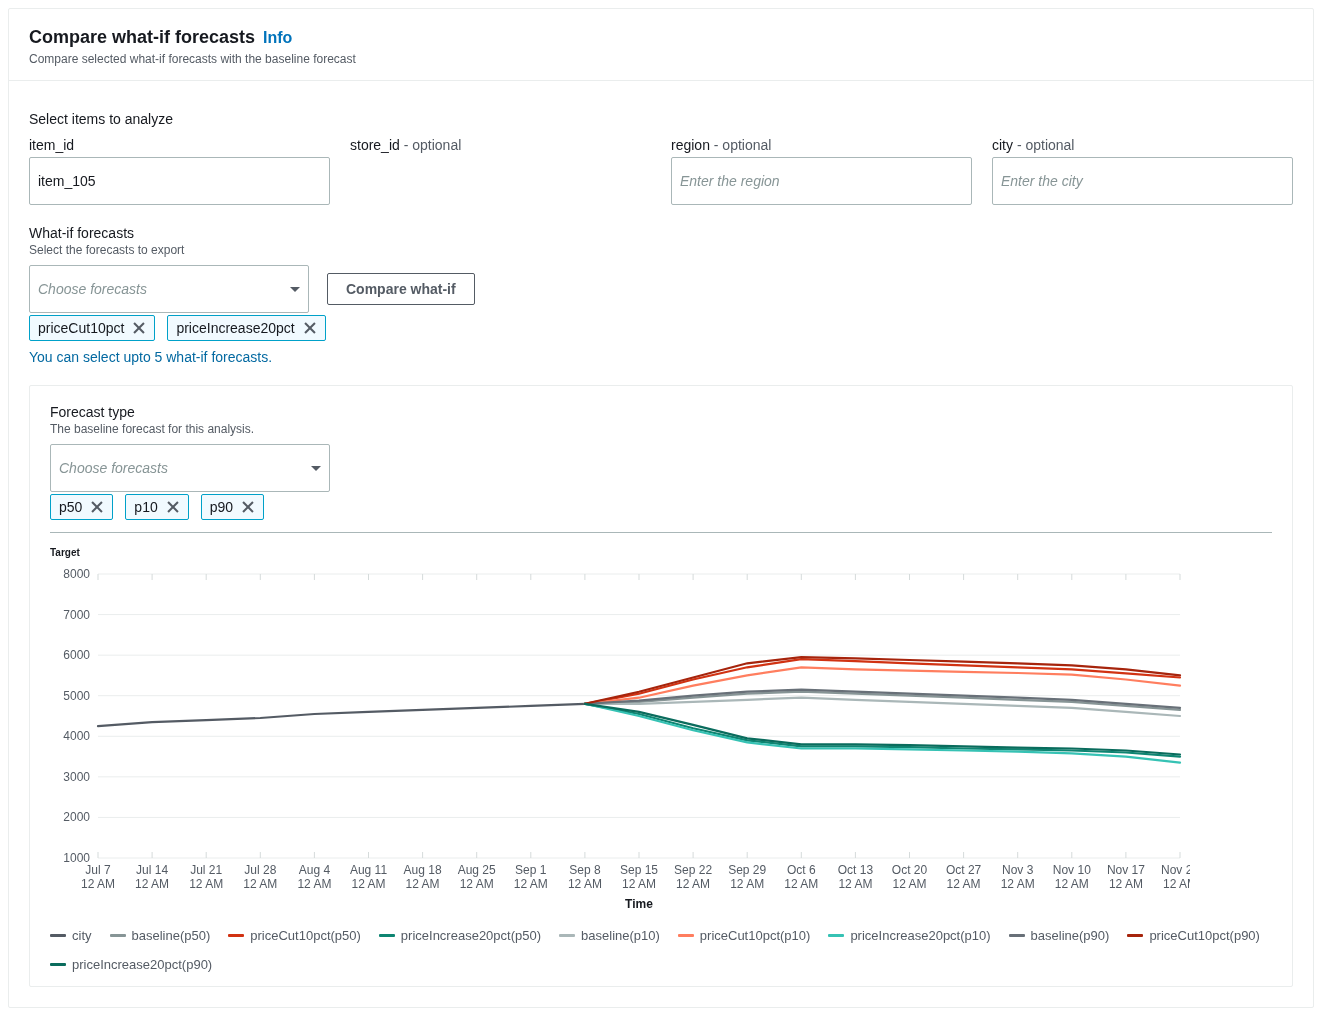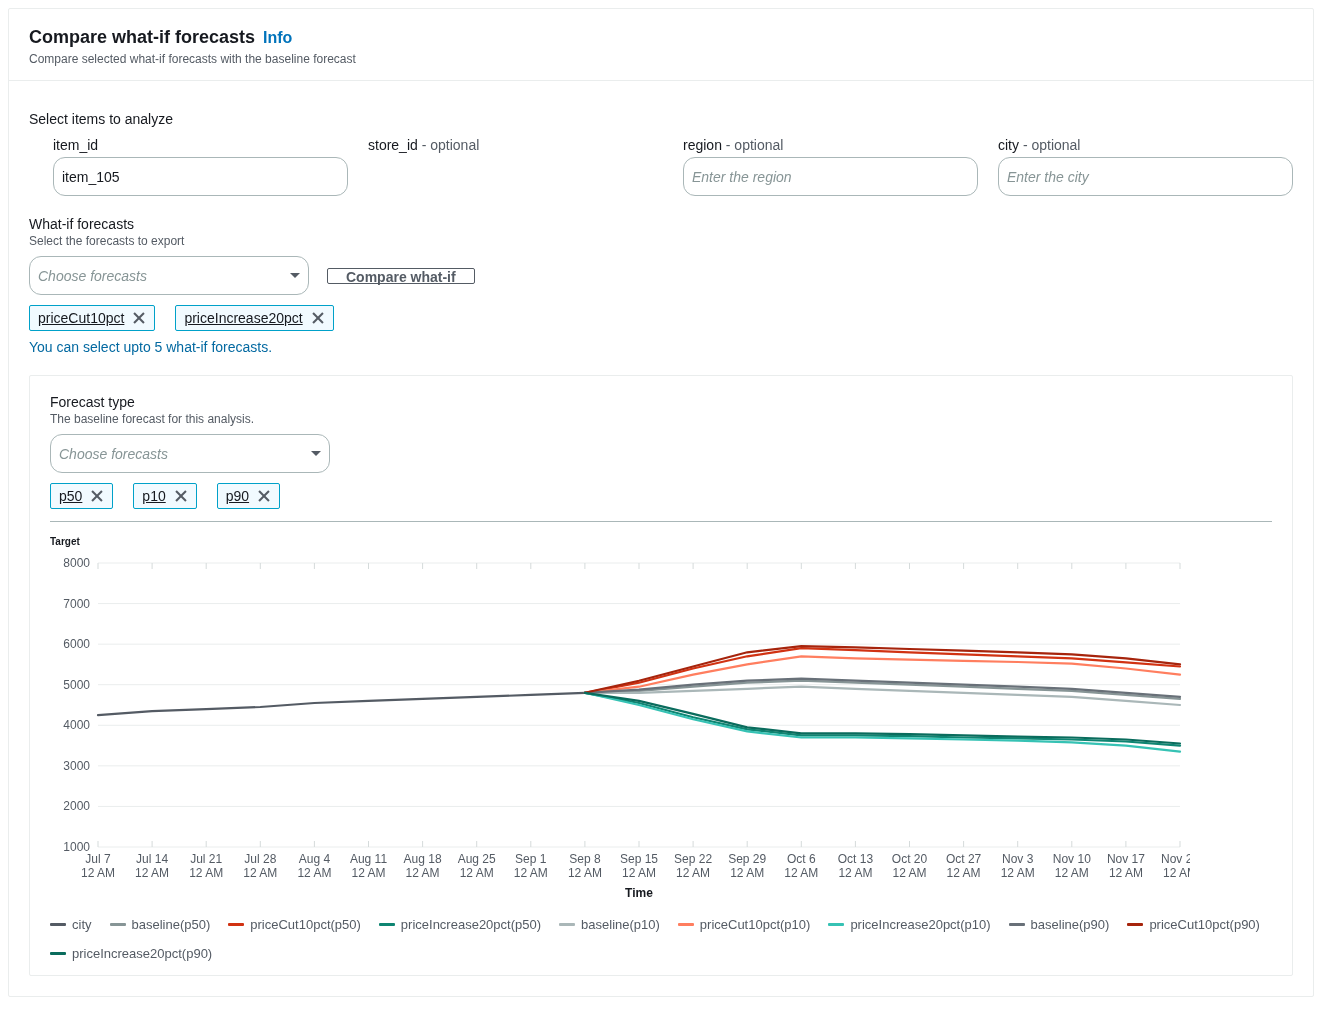--- a/index.html
+++ b/index.html
@@ -43,33 +43,32 @@
   .section-title {
     font-size: 14px;
     font-weight: 400;
     margin: 12px 0 10px 0;
     color: #16191f;
   }
   .row {
     display: flex;
     gap: 20px;
     margin-bottom: 20px;
-    margin-left: 24px;
   }
   .field { flex: 1; display: flex; flex-direction: column; }
   .field label {
     font-size: 14px;
     color: #16191f;
     margin-bottom: 4px;
   }
   .field label .opt { color: #545b64; }
   .input, .select {
-    height: 39px;
+    height: 48px;
     border: 1px solid #aab7b8;
-    border-radius: 12px;
+    border-radius: 2px;
     padding: 4px 8px;
     font-size: 14px;
     background: #fff;
     color: #16191f;
   }
   .input::placeholder { color: #879596; font-style: italic; }
   .select {
     display: flex; align-items: center; justify-content: space-between;
     color: #879596; font-style: italic; cursor: pointer;
     width: 280px;
@@ -85,31 +84,31 @@
     font-weight: 400;
     margin: 0 0 2px 0;
   }
   .hint {
     font-size: 12px;
     color: #545b64;
     margin: 0 0 8px 0;
   }
   .inline-controls { display: flex; align-items: center; gap: 18px; }
   .btn {
-    height: 16px;
+    height: 32px;
     border: 1px solid #545b64;
     border-radius: 2px;
     background: #fff;
     padding: 0 18px;
     font-size: 14px;
     font-weight: 700;
     color: #545b64;
     cursor: pointer;
   }
-  .token-row { display: flex; gap: 20px; margin-top: 10px; flex-wrap: wrap; text-decoration: underline; }
+  .token-row { display: flex; gap: 12px; margin-top: 2px; flex-wrap: wrap; }
   .token {
     display: flex; align-items: center; gap: 8px;
     border: 1px solid #00a1c9;
     border-radius: 2px;
     background: #f1faff;
     padding: 4px 8px;
     font-size: 14px;
     color: #16191f;
   }
   .token .x {

